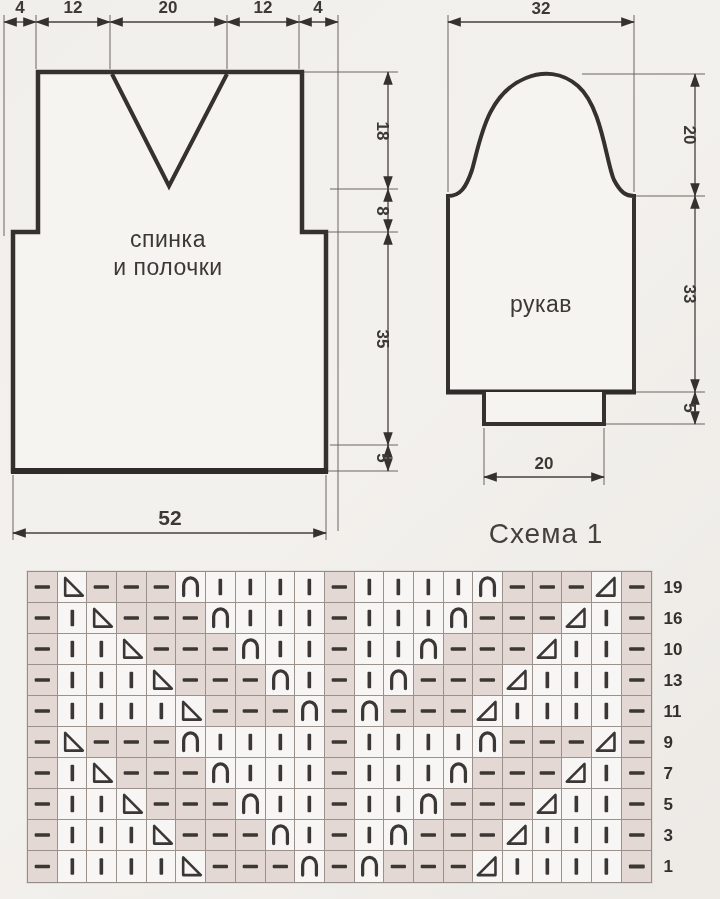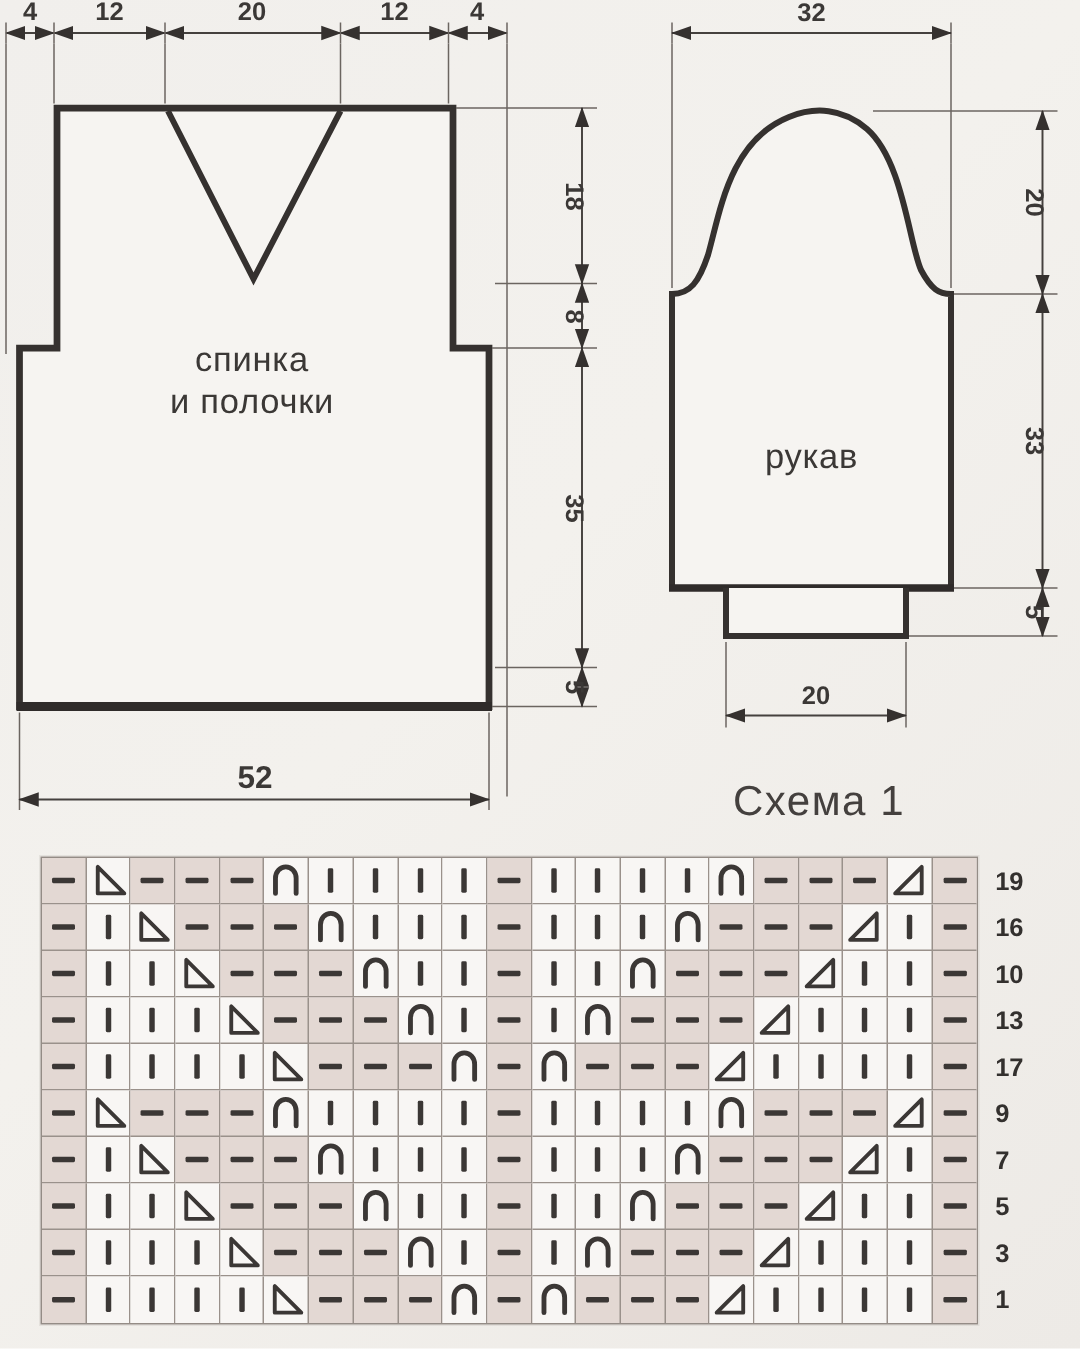--- a/index.html
+++ b/index.html
@@ -1249,21 +1249,21 @@
               <rect x="7" y="13.6" width="16" height="3.8" rx="1" fill="currentColor"></rect>
             </svg>
           </div>
         </div>
       </div>
     <div class="nums">
         <div class="rownum">19</div>
         <div class="rownum">16</div>
         <div class="rownum">10</div>
         <div class="rownum">13</div>
-        <div class="rownum">17</div>
+        <div class="rownum">11</div>
         <div class="rownum">9</div>
         <div class="rownum">7</div>
         <div class="rownum">5</div>
         <div class="rownum">3</div>
         <div class="rownum">1</div>
       </div>
   </div>
 
 </div>
 

